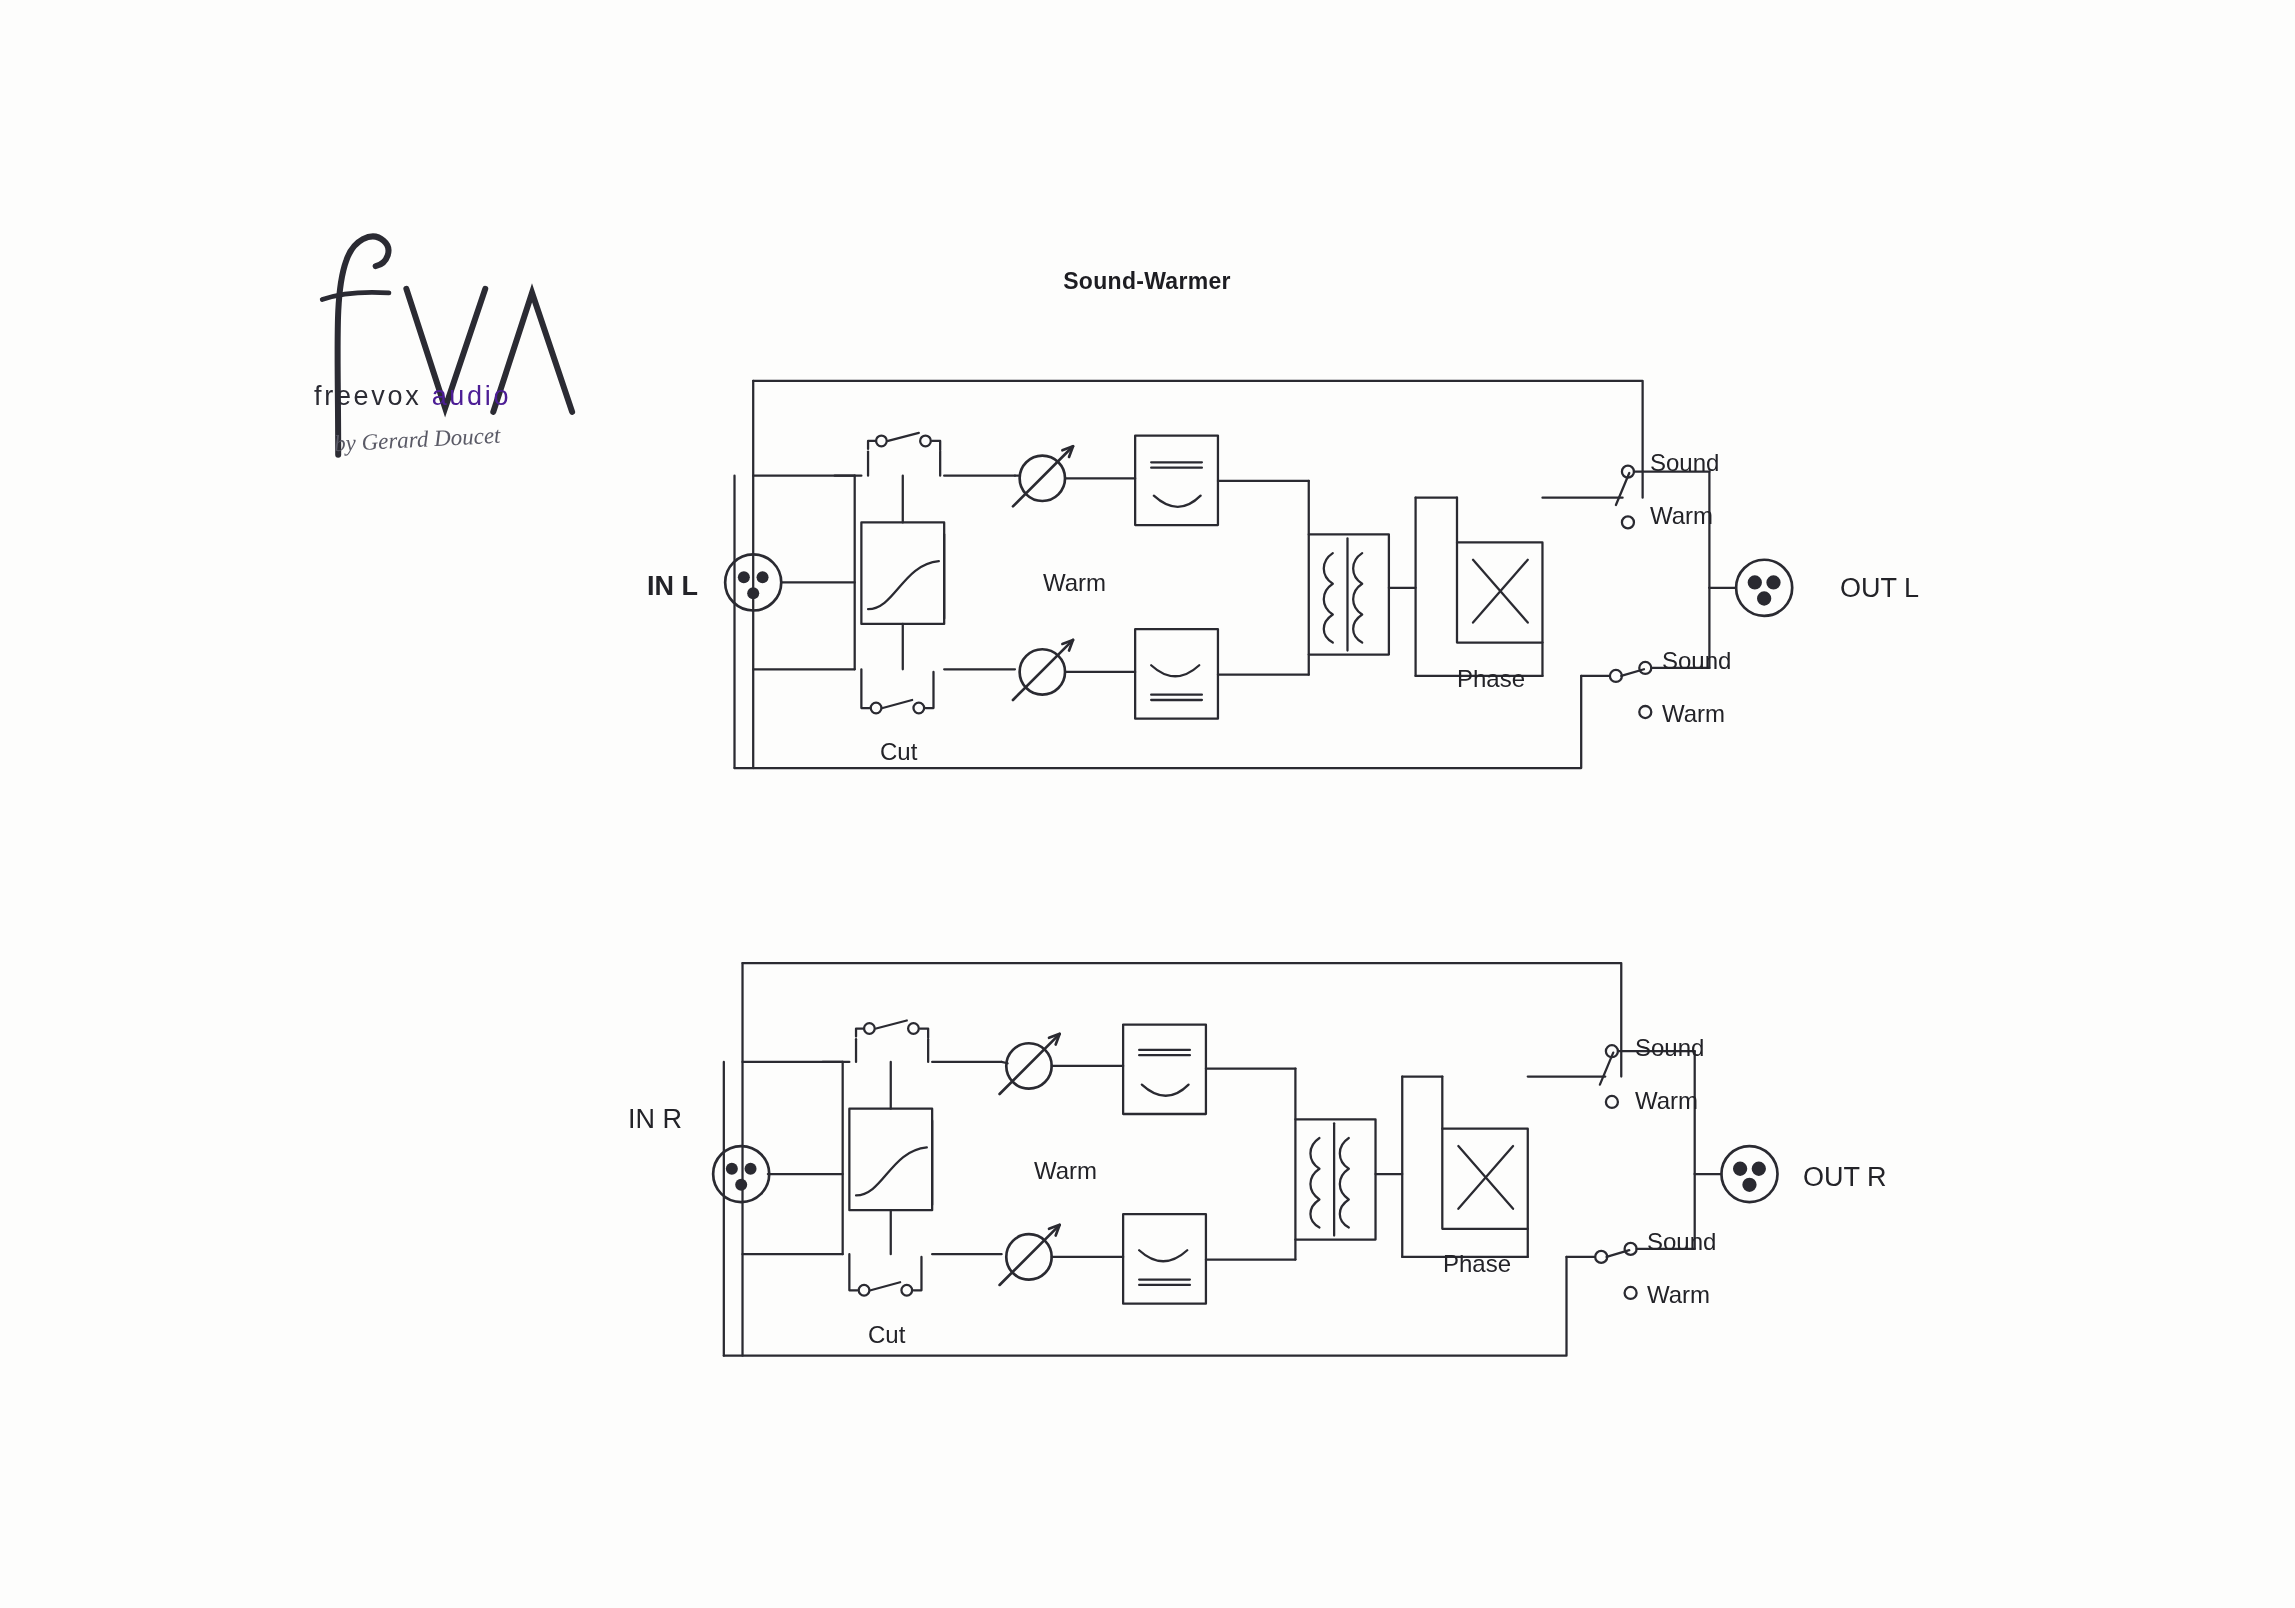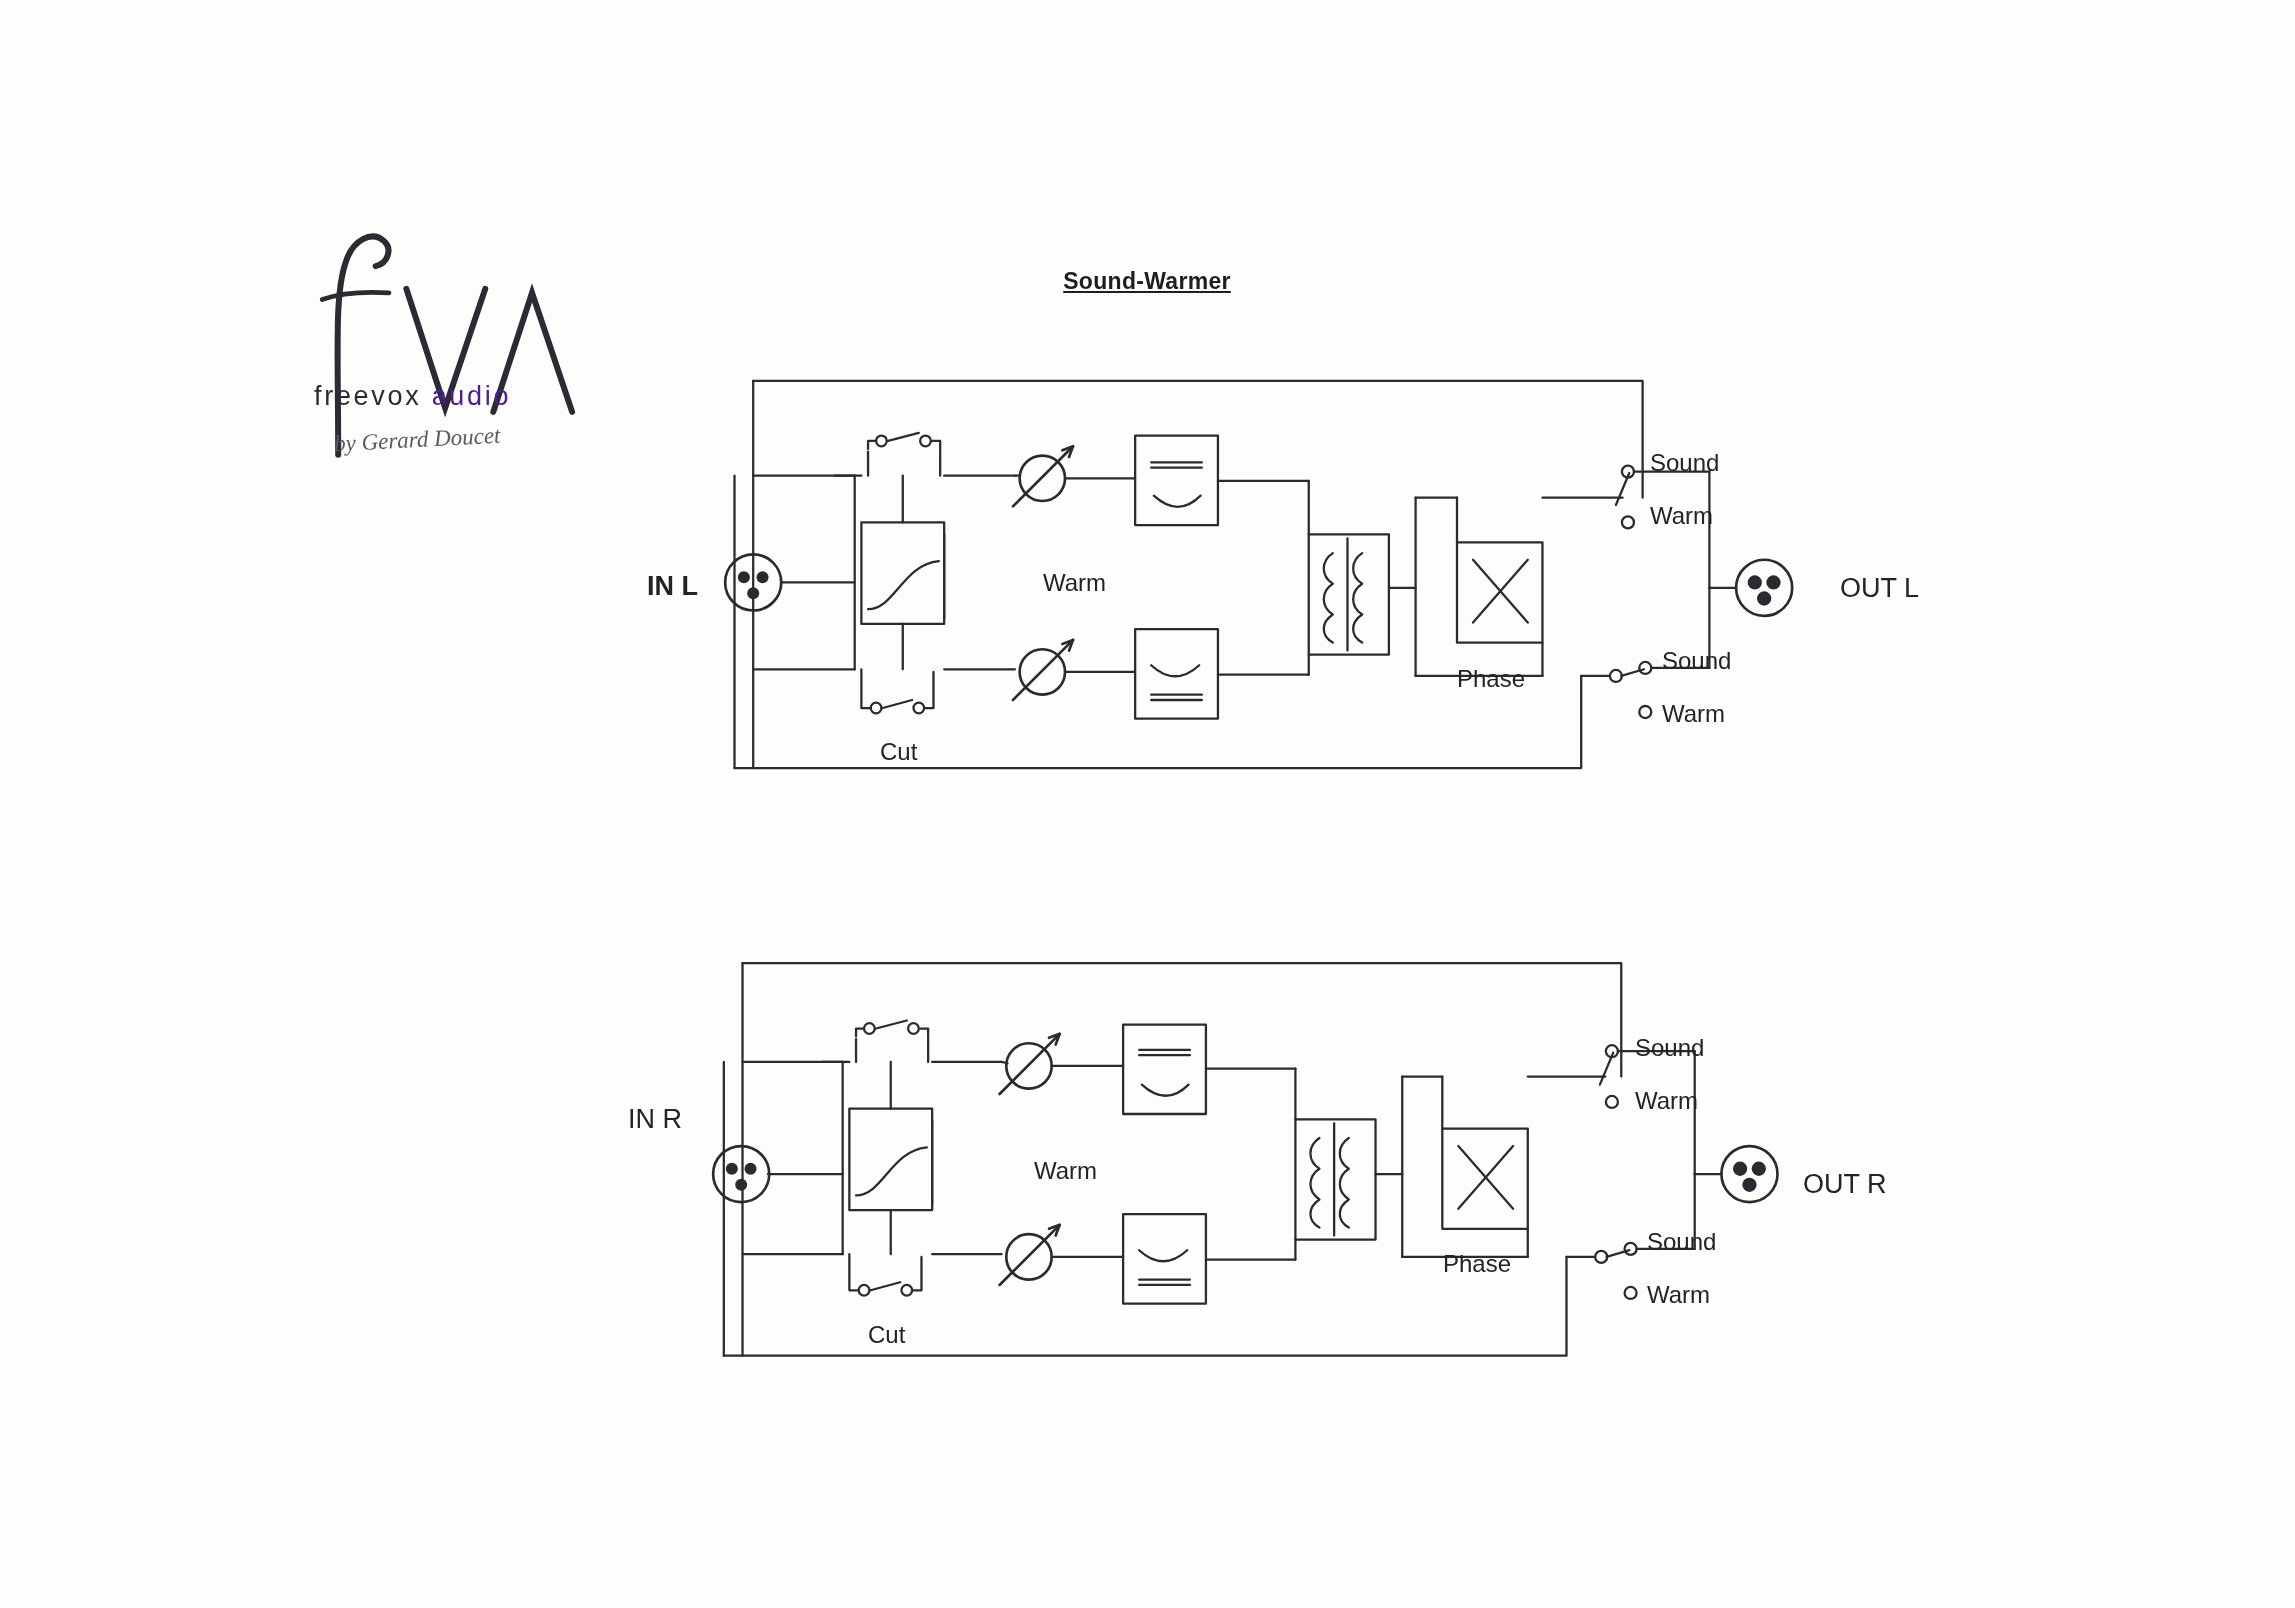--- a/index.html
+++ b/index.html
@@ -54,21 +54,20 @@
   .title {
     position: absolute;
     left: 1147px;
     top: 268px;
     transform: translateX(-50%);
     font-size: 23px;
     font-weight: bold;
     color: #1d1d22;
     letter-spacing: 0.3px;
     white-space: nowrap;
-    text-decoration: underline;
   }
   .schem {
     position: absolute;
     left: 0;
     top: 0;
   }
   .lbl {
     position: absolute;
     font-size: 24px;
     color: #232328;
@@ -336,21 +335,21 @@
 <div class="lbl big" style="left:1821px; top:573px;margin-left:19px;">OUT L</div>
 <div class="lbl" style="left:880px; top:738px;">Cut</div>
 <div class="lbl" style="left:1043px; top:569px;">Warm</div>
 <div class="lbl" style="left:1457px; top:665px;">Phase</div>
 <div class="lbl" style="left:1650px; top:449px;">Sound</div>
 <div class="lbl" style="left:1650px; top:502px;">Warm</div>
 <div class="lbl" style="left:1662px; top:647px;">Sound</div>
 <div class="lbl" style="left:1662px; top:700px;">Warm</div>
 
 <div class="lbl big" style="left:616px; top:1104px;margin-left:12px;">IN R</div>
-<div class="lbl big" style="left:1803px; top:1162px;margin-top:7px;">OUT R</div>
+<div class="lbl big" style="left:1803px; top:1162px;">OUT R</div>
 <div class="lbl" style="left:868px; top:1321px;">Cut</div>
 <div class="lbl" style="left:1034px; top:1157px;">Warm</div>
 <div class="lbl" style="left:1443px; top:1250px;">Phase</div>
 <div class="lbl" style="left:1635px; top:1034px;">Sound</div>
 <div class="lbl" style="left:1635px; top:1087px;">Warm</div>
 <div class="lbl" style="left:1647px; top:1228px;">Sound</div>
 <div class="lbl" style="left:1647px; top:1281px;">Warm</div>
 
 
 </body></html>

